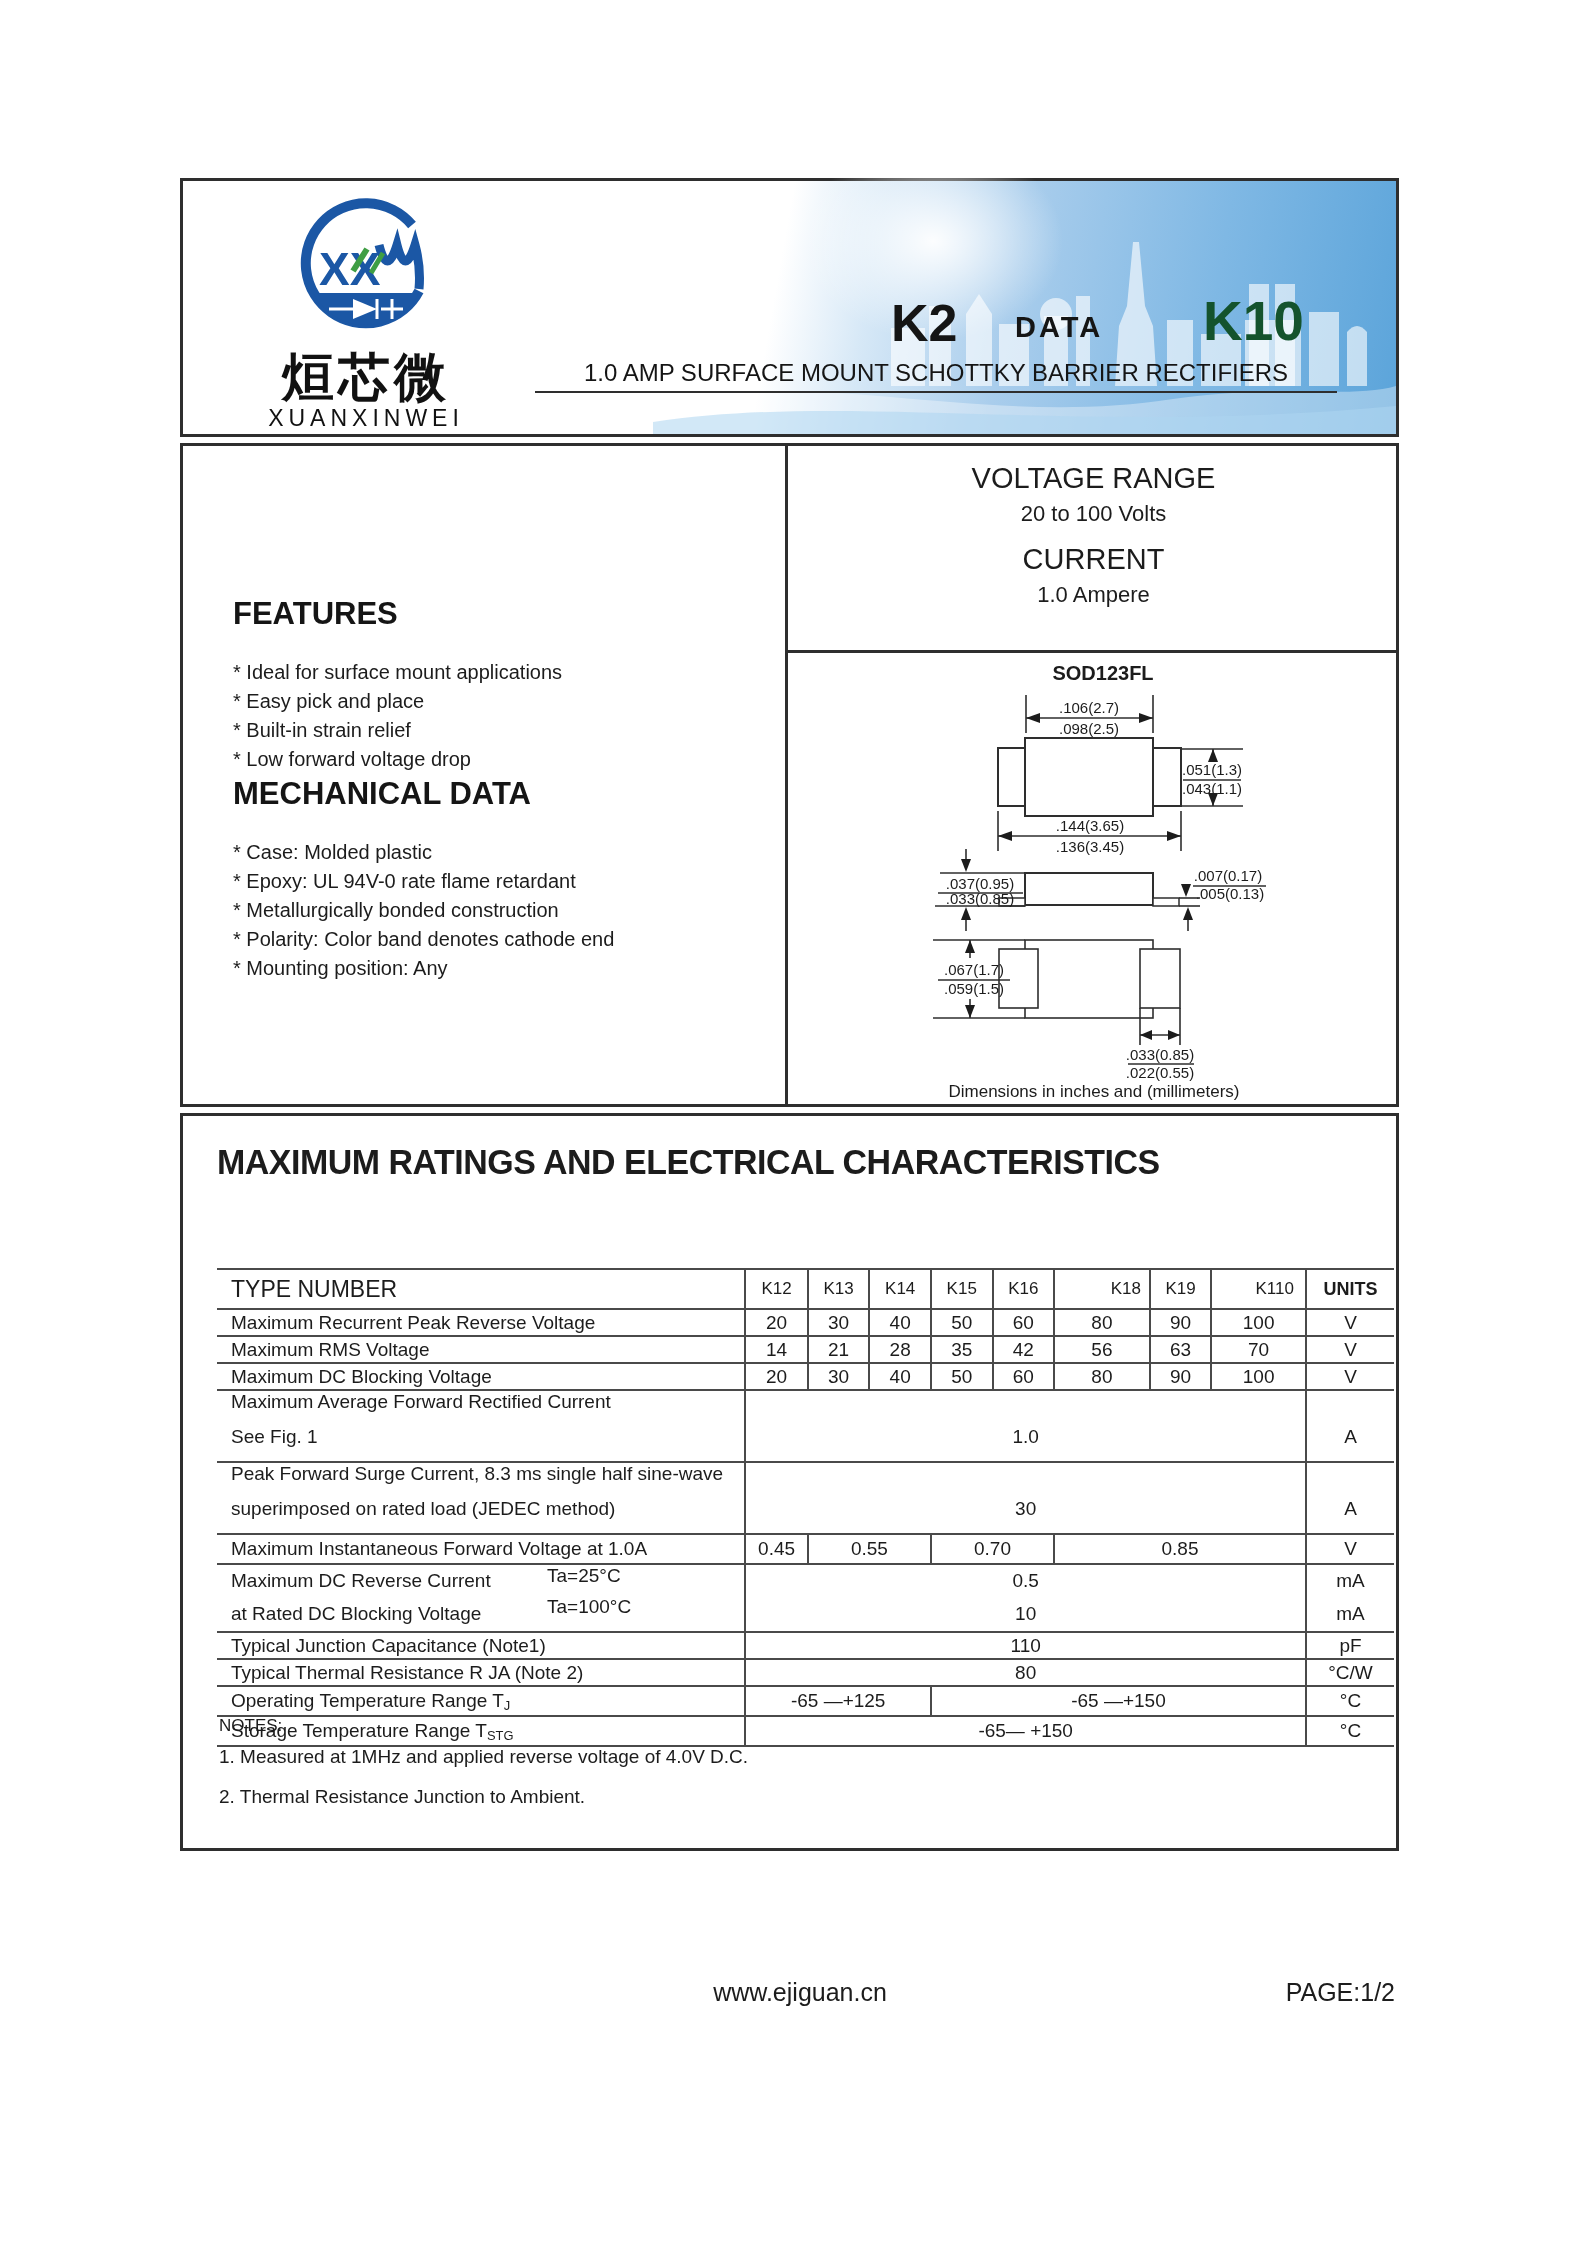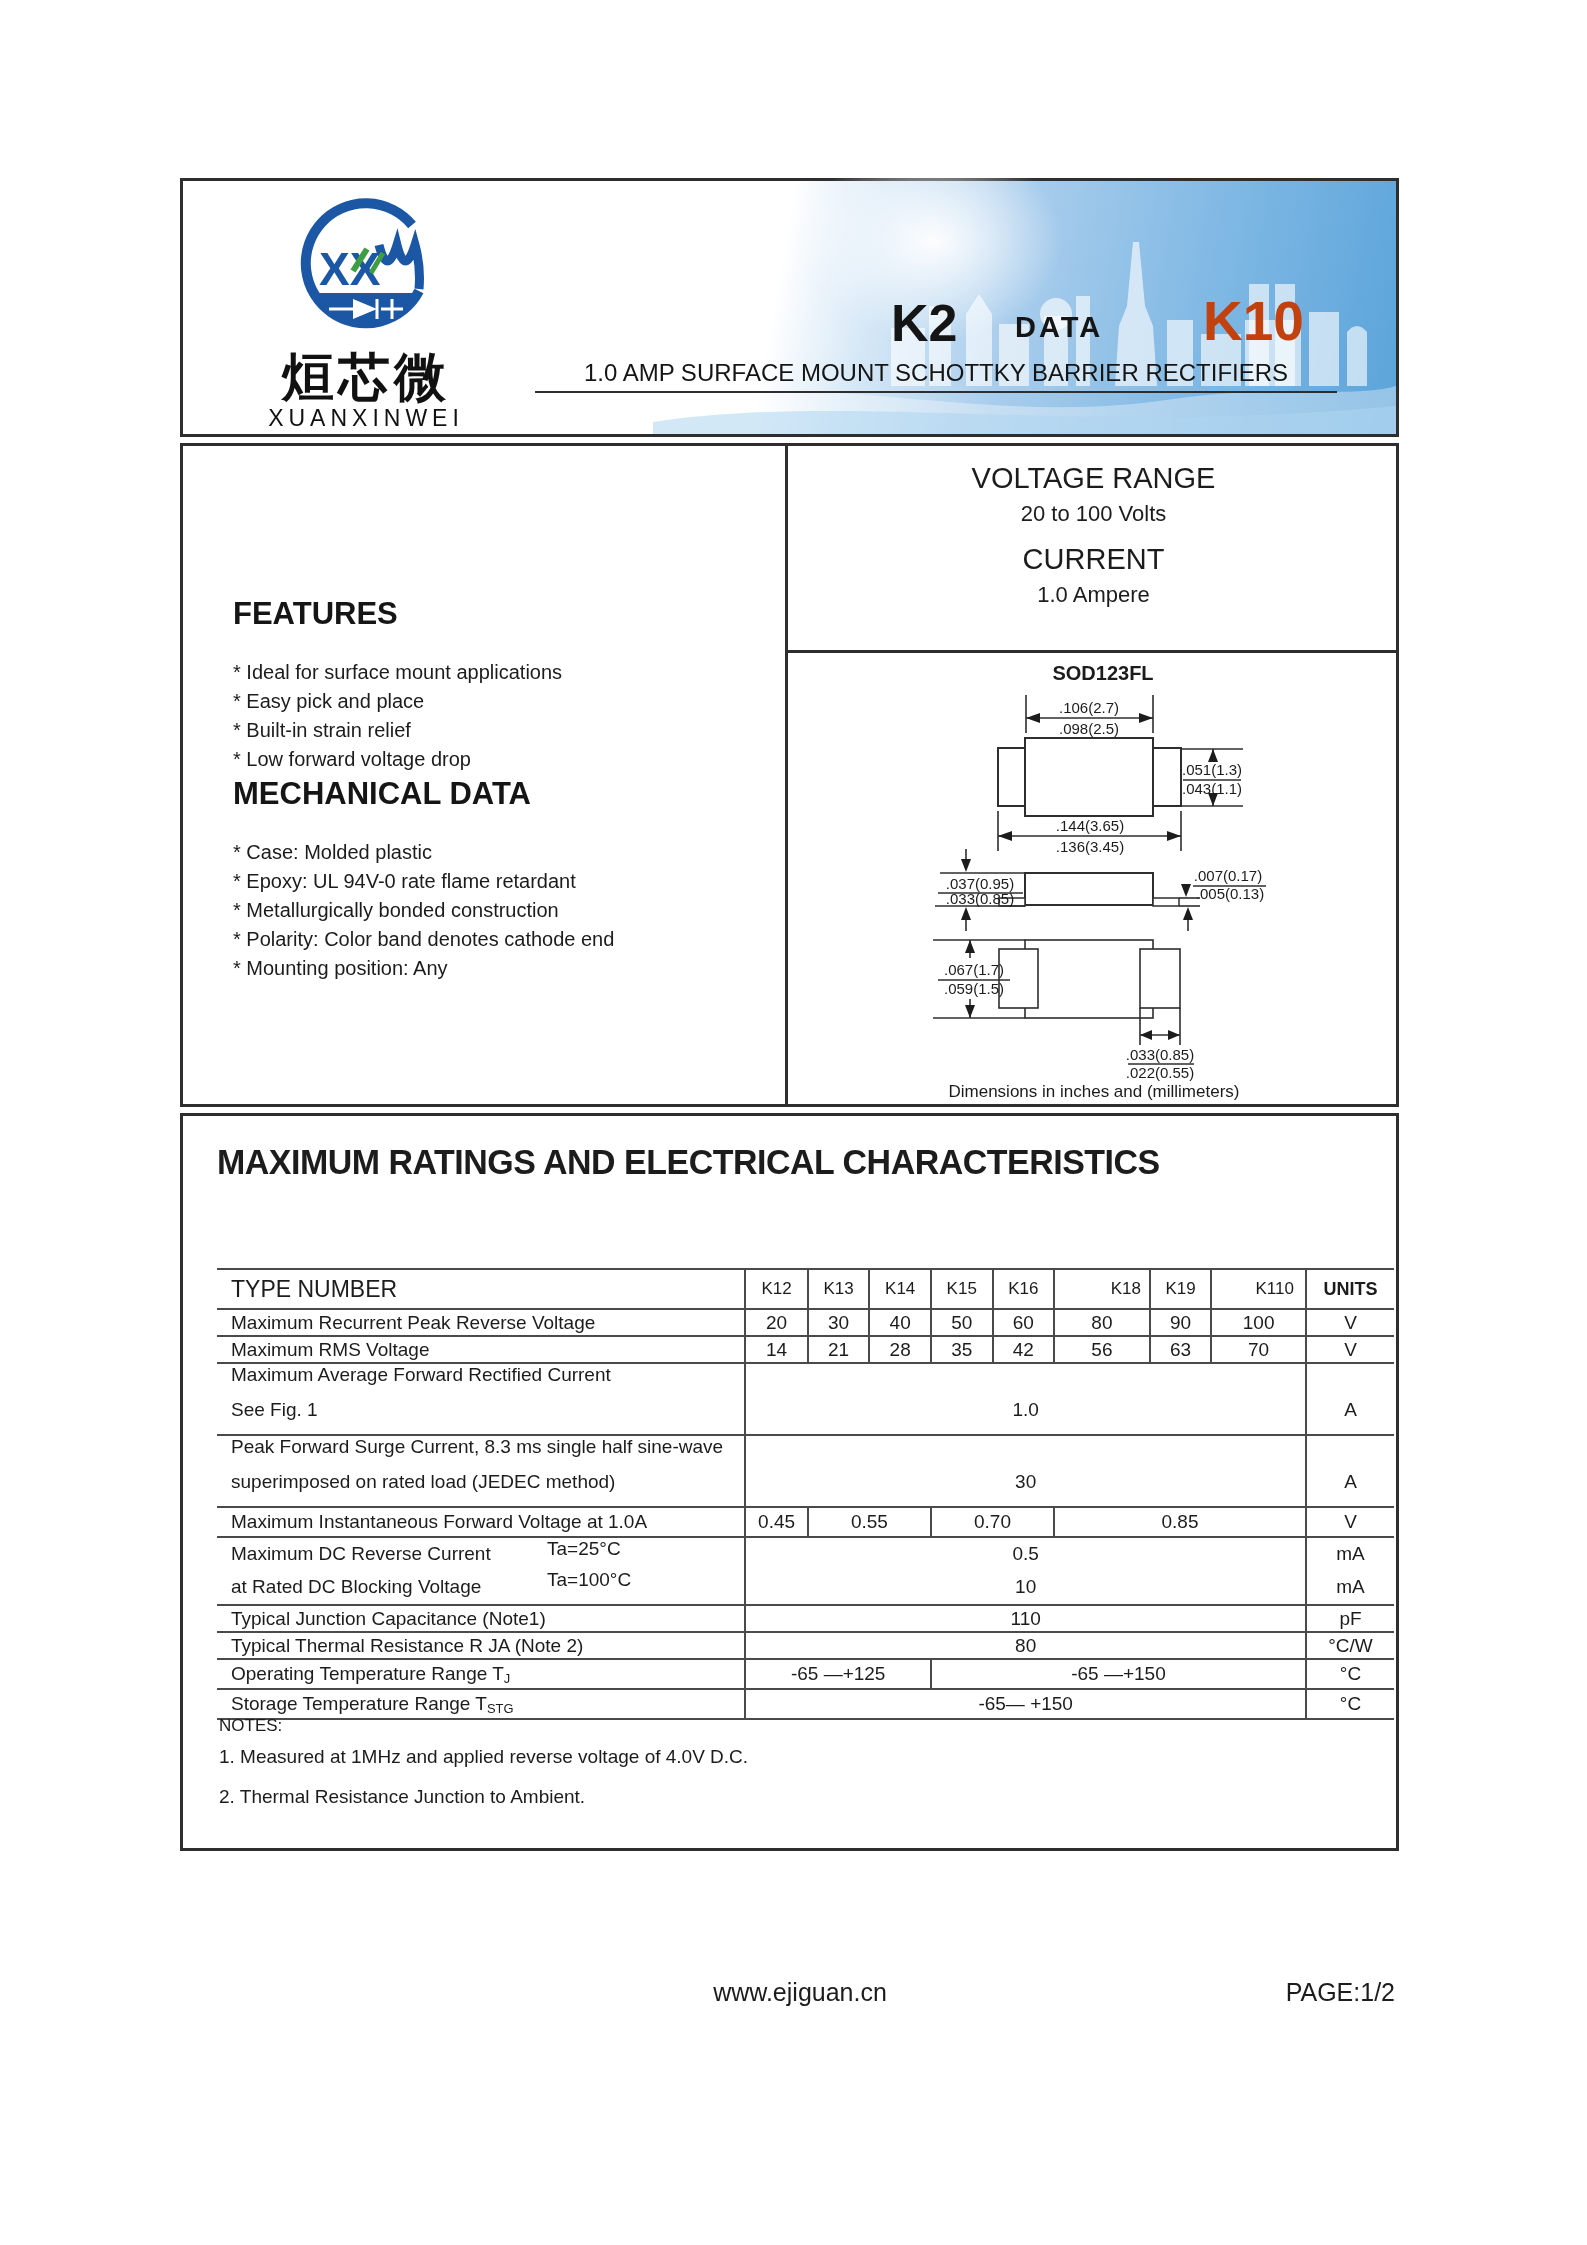--- a/index.html
+++ b/index.html
@@ -13,21 +13,21 @@
             rgba(207,228,245,0.85) 30%, #a9cdec 48%, #7fb8e4 74%, #5ba4da 100%);}
   .banner .blob{position:absolute;left:150px;top:-40px;width:260px;height:200px;border-radius:50%;
           background:radial-gradient(closest-side, rgba(255,255,255,0.95), rgba(255,255,255,0));}
   .logo-wrap{position:absolute;left:58px;top:12px;width:250px;height:235px;text-align:center;}
   .logo-cn{position:absolute;left:0;top:150px;width:250px;font-size:52px;font-weight:bold;
            letter-spacing:4px;color:#111;font-family:"DejaVu Sans", sans-serif;}
   .logo-en{position:absolute;left:0;top:212px;width:250px;font-size:23px;letter-spacing:5px;color:#111;}
   .title-row{position:absolute;left:0;top:0;width:100%;height:100%;}
   .t-k2{position:absolute;left:708px;top:112px;font-size:52px;font-weight:bold;color:#151515;}
   .t-thru{position:absolute;left:832px;top:130px;font-size:29px;font-weight:bold;letter-spacing:3px;color:#151515;}
-  .t-k10{position:absolute;left:1020px;top:108px;font-size:55px;font-weight:bold;color:#c2410c;}
+  .t-k10{position:absolute;left:1020px;top:108px;font-size:55px;font-weight:bold;color:#14532d;}
   .t-sub{position:absolute;left:352px;top:178px;width:802px;text-align:center;font-size:24px;color:#151515;
          border-bottom:2px solid #2e2e2e;padding-bottom:4px;}
   
   #content-box{left:180px;top:443px;width:1213px;height:658px;}
   .left-panel{position:absolute;left:0;top:0;width:602px;height:100%;}
   .h1{font-size:31px;font-weight:bold;color:#151515;}
   .feat-h{position:absolute;left:50px;top:150px;}
   .feat-list{position:absolute;left:50px;top:212px;font-size:20px;line-height:29px;}
   .mech-h{position:absolute;left:50px;top:330px;}
   .mech-list{position:absolute;left:50px;top:392px;font-size:20px;line-height:29px;}
@@ -280,20 +280,32 @@
             <td class="val bl">14</td>
             <td class="val bl">21</td>
             <td class="val bl">28</td>
             <td class="val bl">35</td>
             <td class="val bl">42</td>
             <td class="val bl">56</td>
             <td class="val bl">63</td>
             <td class="val bl">70</td>
             <td class="val bl">V</td>
           </tr>
+          <tr style="height: 27px;">
+            <td class="lab"><span>Maximum DC Blocking Voltage</span></td>
+            <td class="val bl">20</td>
+            <td class="val bl">30</td>
+            <td class="val bl">40</td>
+            <td class="val bl">50</td>
+            <td class="val bl">60</td>
+            <td class="val bl">80</td>
+            <td class="val bl">90</td>
+            <td class="val bl">100</td>
+            <td class="val bl">V</td>
+          </tr>
           <tr class="tall" style="height: 56px;">
             <td class="lab">
               <div class="l1">Maximum Average Forward Rectified Current</div>
               <div>See Fig. 1</div>
             </td>
             <td class="val bl" colspan="8">1.0</td>
             <td class="val bl">A</td>
           </tr>
           <tr class="tall" style="height: 56px;">
             <td class="lab">

